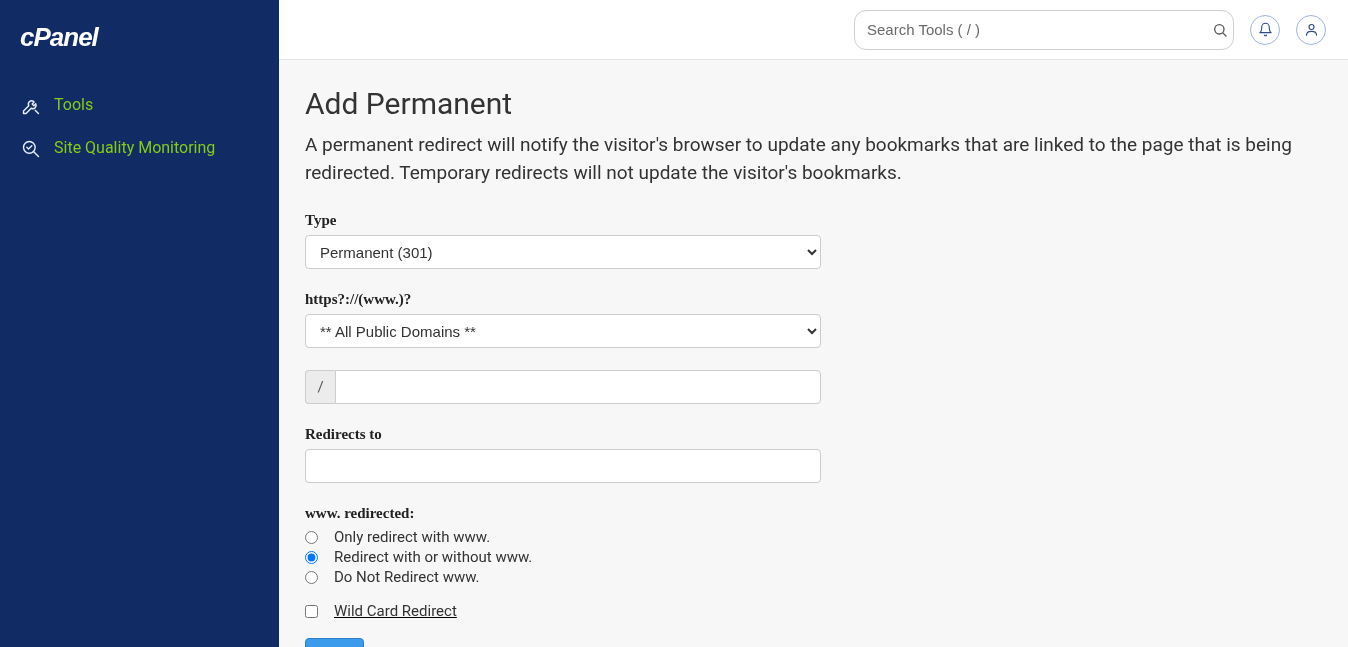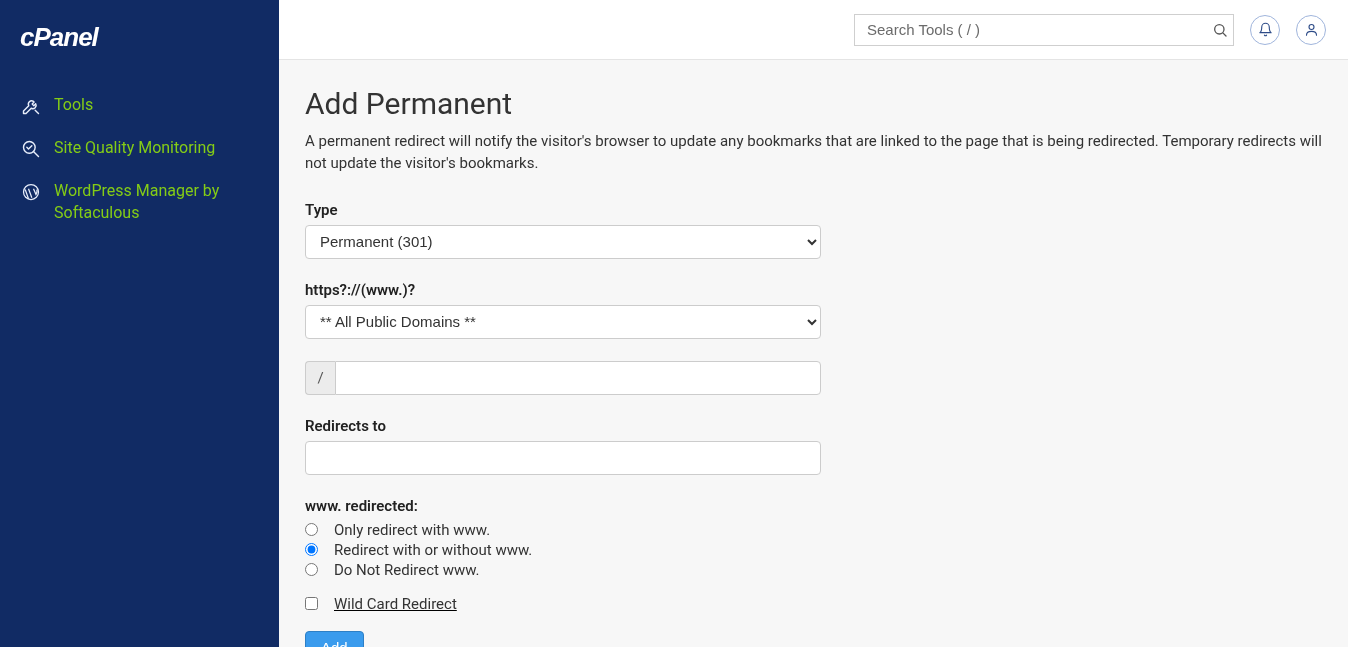--- a/index.html
+++ b/index.html
@@ -55,23 +55,23 @@
       padding: 0 22px;
       gap: 16px;
       border-bottom: 1px solid #e4e4e4;
     }
     .search-wrap {
       position: relative;
       width: 380px;
     }
     .search-input {
       width: 100%;
-      height: 32px;
+      height: 40px;
       border: 1px solid #cfcfcf;
-      border-radius: 0;
+      border-radius: 12px;
       padding: 0 34px 0 12px;
       font-size: 15px;
       color: #333;
       background: #fff;
     }
     .search-input::placeholder { color: #6b6b6b; }
     .search-icon-btn {
       position: absolute;
       right: 6px;
       top: 50%;
@@ -97,35 +97,36 @@
       overflow: auto;
     }
     .page-title {
       font-size: 30px;
       font-weight: 400;
       color: #333;
       margin-bottom: 10px;
     }
     .page-desc {
       color: #333;
-      font-size: 15px;
+      font-size: 19px;
       line-height: 1.45;
       max-width: 1030px;
       margin-bottom: 26px;
     }
     .form-group {
       margin-bottom: 22px;
       max-width: 516px;
     }
     .form-label {
       display: block;
       font-weight: 600;
       font-size: 15px;
       color: #222;
       margin-bottom: 6px;
+      font-family: Liberation Serif, serif;
     }
     .form-control, select.form-control {
       width: 100%;
       height: 34px;
       padding: 4px 10px;
       border: 1px solid #ccc;
       border-radius: 4px;
       font-size: 15px;
       background: #fff;
       color: #333;
@@ -197,29 +198,20 @@
     <span class="nav-icon">
       <svg width="20" height="20" viewBox="0 0 24 24" fill="none" stroke="#e8eefb" stroke-width="1.7" stroke-linecap="round" stroke-linejoin="round">
         <circle cx="10" cy="10" r="7"></circle>
         <line x1="21" y1="21" x2="15" y2="15"></line>
         <polyline points="7,10 9,12 13,8"></polyline>
       </svg>
     </span>
     <span>Site Quality Monitoring</span>
   </div>
 
-  <div class="nav-item">
-    <span class="nav-icon">
-      <svg width="20" height="20" viewBox="0 0 24 24" fill="none" stroke="#e8eefb" stroke-width="1.5">
-        <circle cx="12" cy="12" r="9"></circle>
-        <path d="M5 9l4 11M9 8l4 11M15 8l3 7c1-2 2-4 1-6" fill="none"></path>
-      </svg>
-    </span>
-    <span>WordPress Manager by Softaculous</span>
-  </div>
 </aside>
 
 <div class="main">
   <div class="topbar">
     <div class="search-wrap">
       <input class="search-input" type="text" placeholder="Search Tools ( / )" style="">
       <span class="search-icon-btn">
         <svg width="16" height="16" viewBox="0 0 24 24" fill="none" stroke="currentColor" stroke-width="2" stroke-linecap="round">
           <circle cx="11" cy="11" r="7"></circle>
             <line x1="21" y1="21" x2="16.65" y2="16.65"></line>

